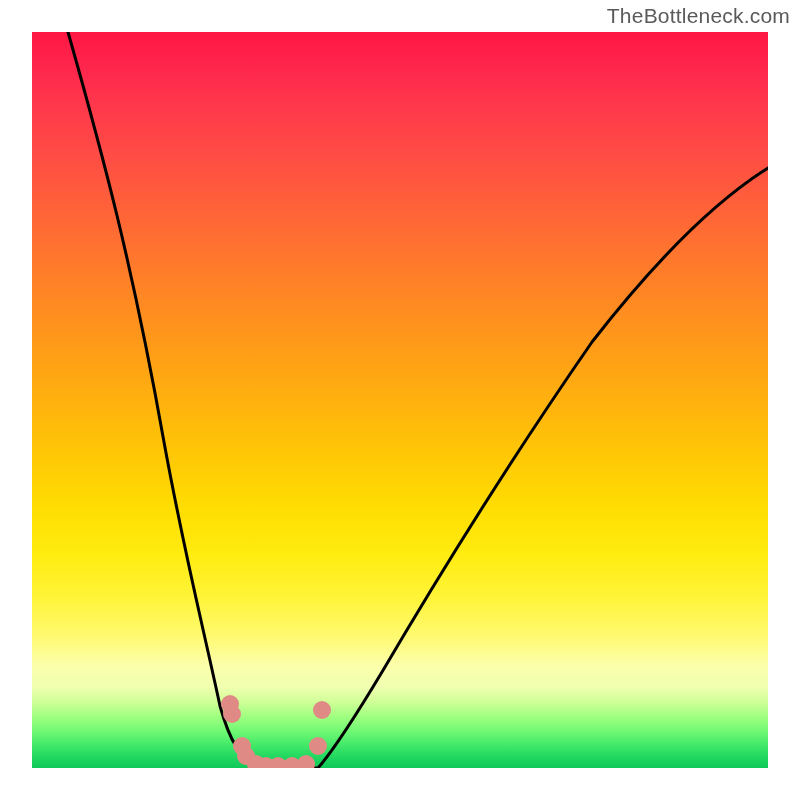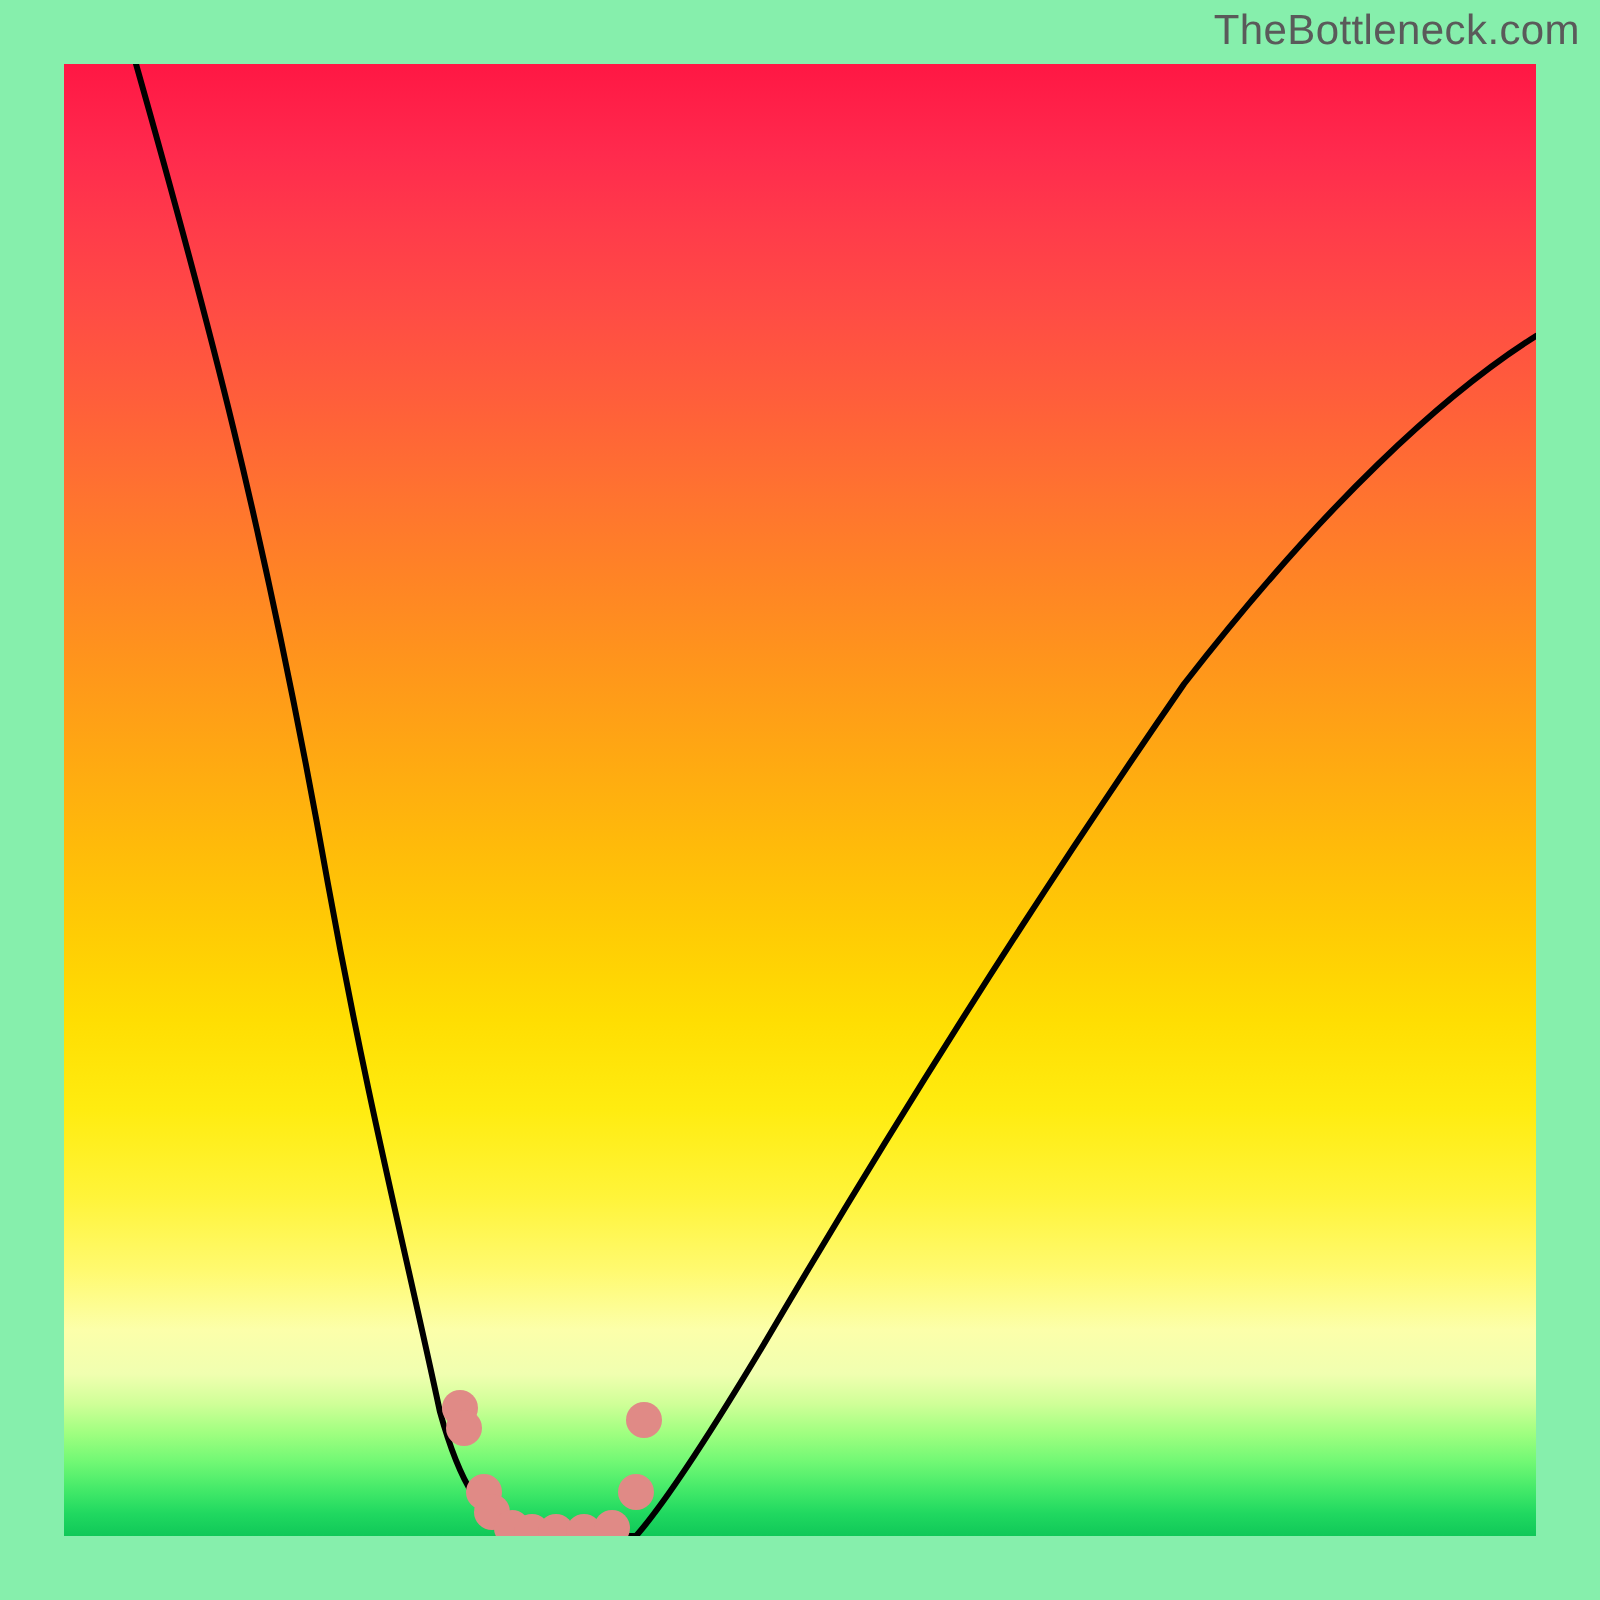--- a/index.html
+++ b/index.html
@@ -10,21 +10,21 @@
     background: #000;
     font-family: Arial, sans-serif;
     overflow: hidden;
   }
   .frame {
     position: absolute;
     top: 0;
     left: 0;
     width: 800px;
     height: 800px;
-    background: #86efac;
+    background: #ffffff;
   }
   .plot-area {
     position: absolute;
     top: 32px;
     left: 32px;
     width: 736px;
     height: 736px;
     
     background: linear-gradient(
       to bottom,

